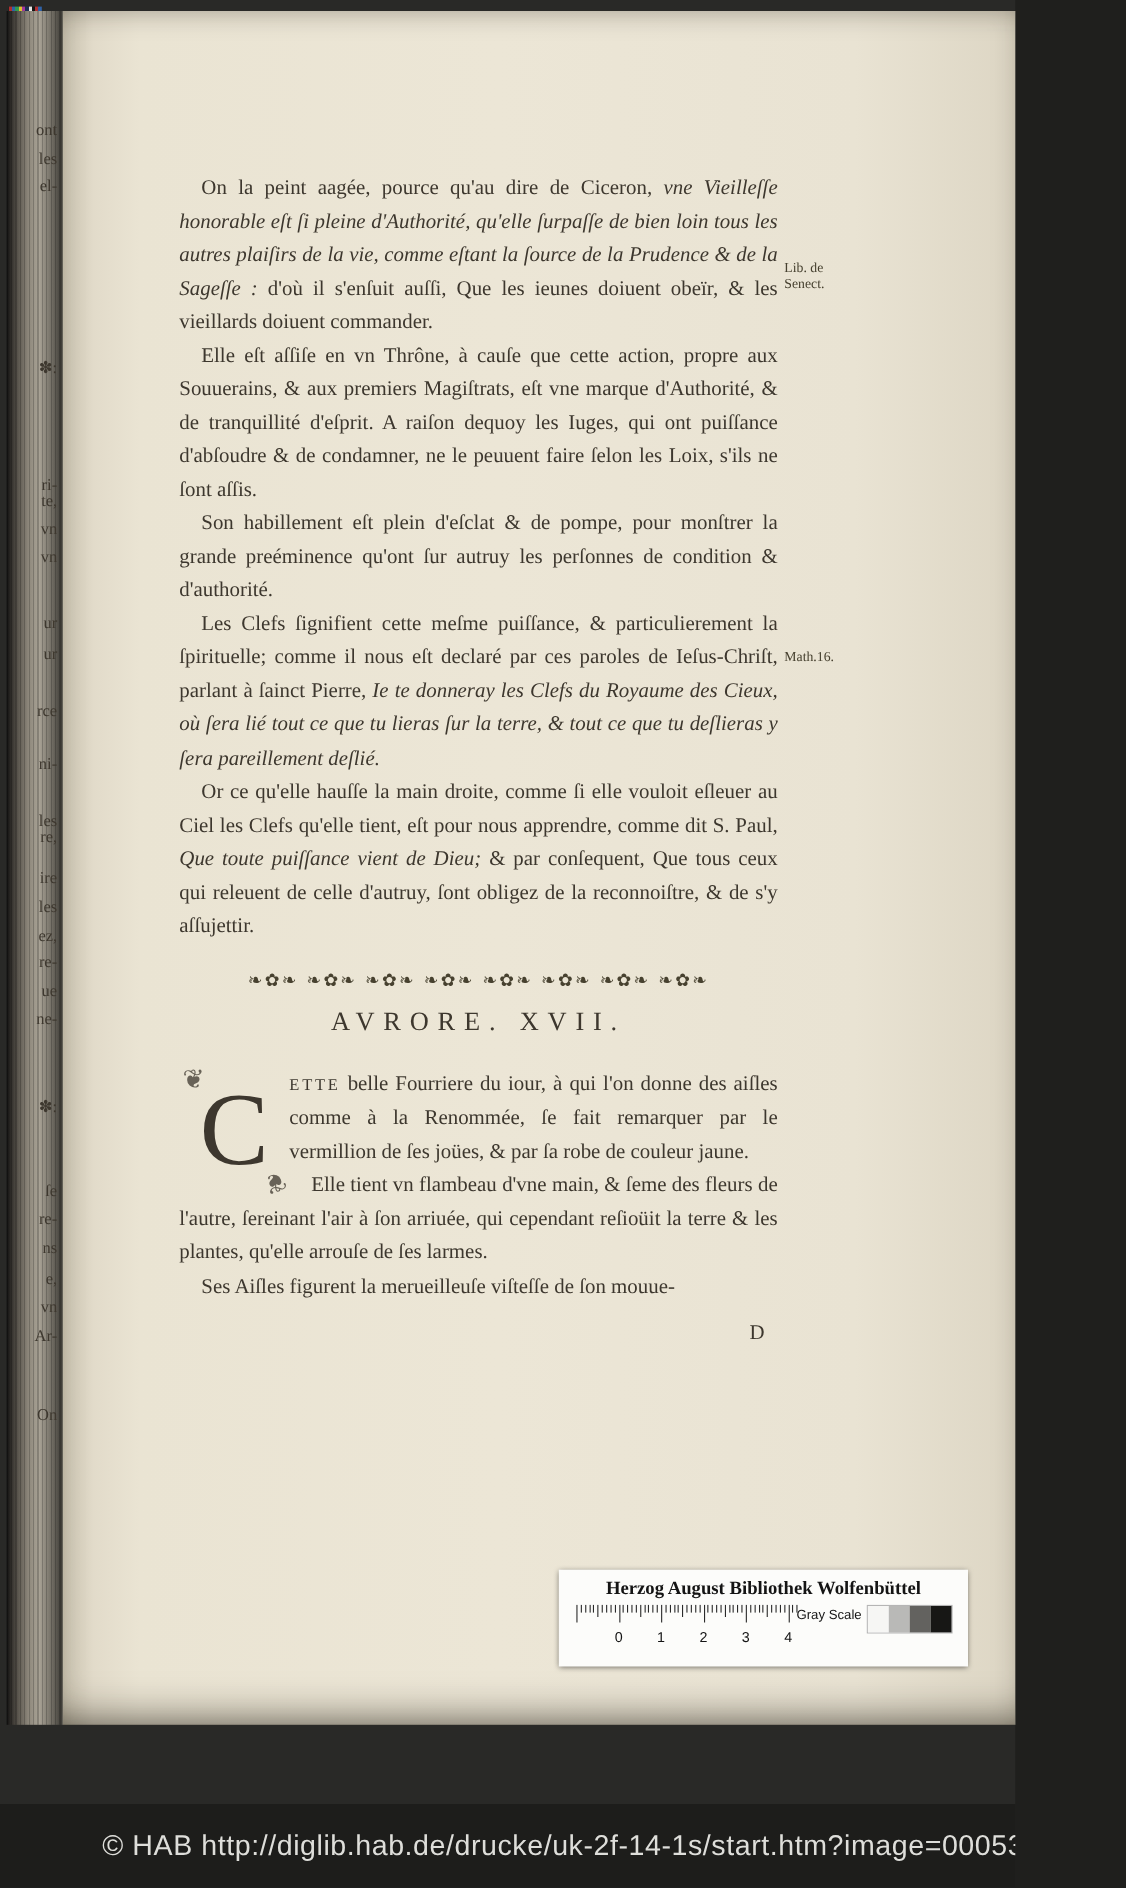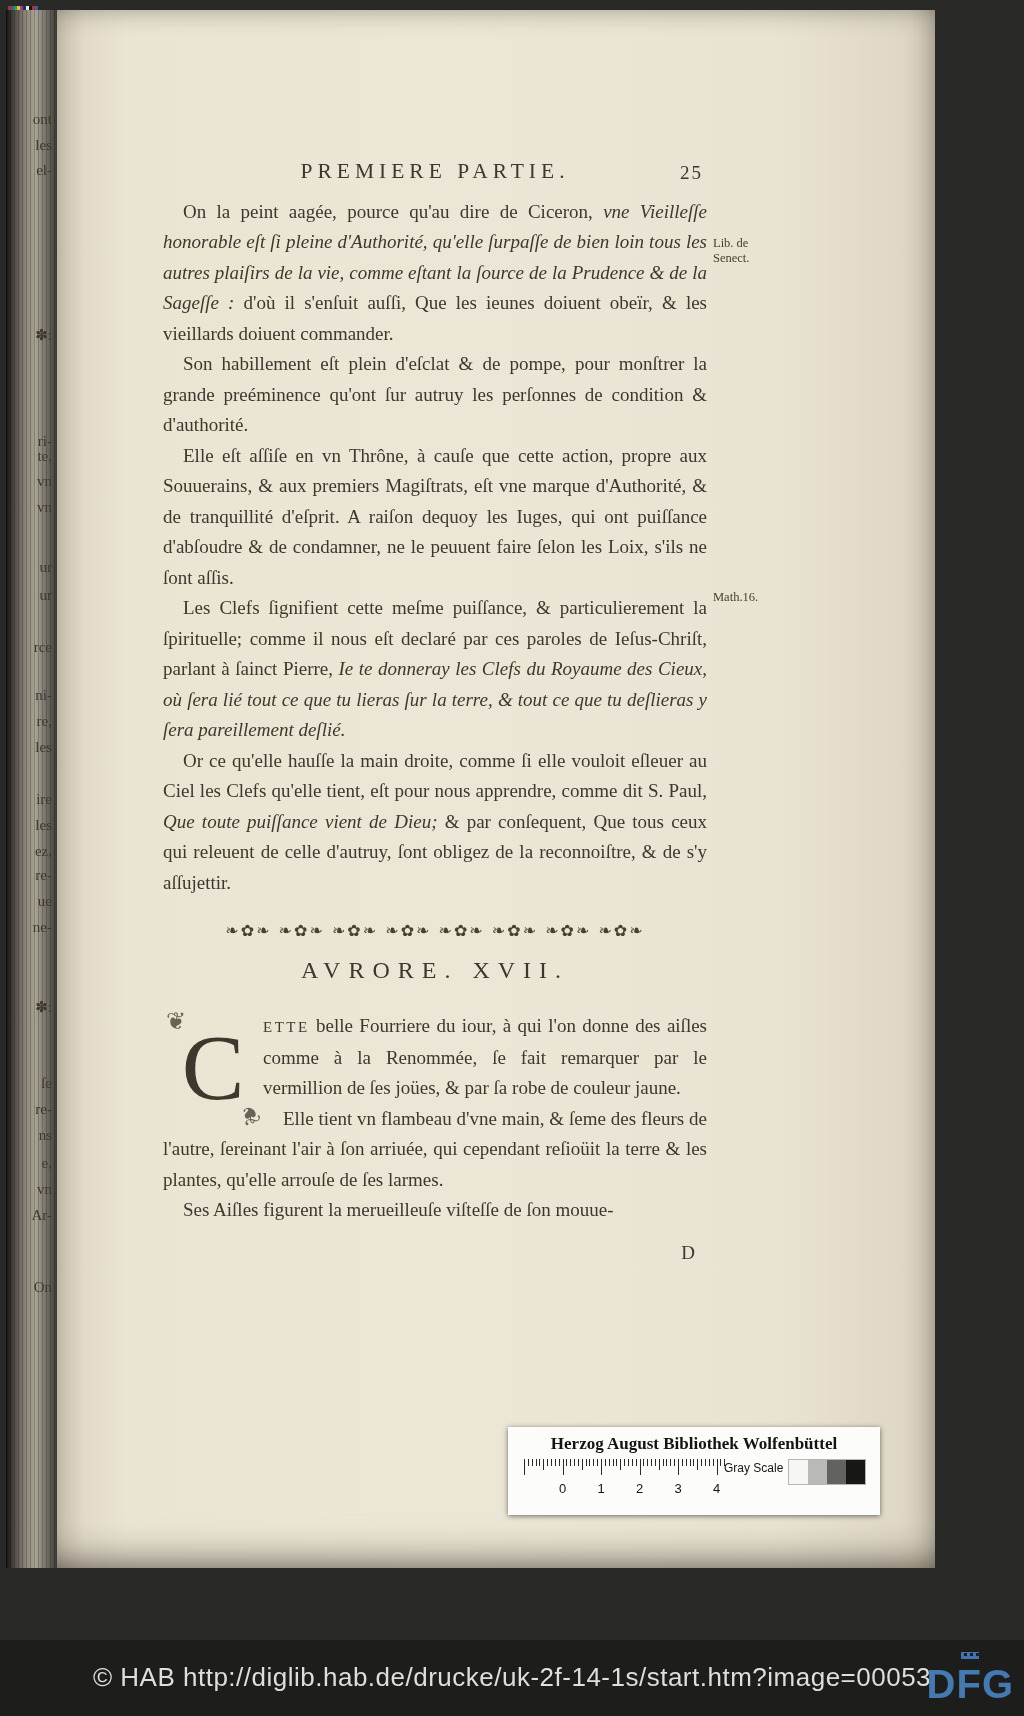--- a/index.html
+++ b/index.html
@@ -1,16 +1,16 @@
 <!DOCTYPE html>
 <html><head>
 <meta charset="utf-8">
 <style>
   html,body{margin:0;padding:0;background:#1f1f1d;}
-  .scene{position:relative;width:1024px;height:1716px;background:#29292六;overflow:hidden;
+  .scene{position:relative;width:923px;height:1716px;background:#29292六;overflow:hidden;
          background:#292927;font-family:"Liberation Serif","DejaVu Serif",serif;text-decoration:underline;}
 
   
   .calib{position:absolute;background:repeating-linear-gradient(90deg,
       #b03030 0 3px,#2f62a8 3px 6px,#2f9a52 6px 9px,#e0c22f 9px 12px,
       #a23a9a 12px 15px,#1d2f55 15px 18px,#e8e8e4 18px 21px,#151515 21px 24px);}
   .calib.top{left:8px;top:6px;width:30px;height:22px;}
   .calib.bottom{left:8px;top:1652px;width:40px;height:26px;}
 
   
@@ -97,21 +97,21 @@
         <span class="frag" style="top: 153px;">el-</span>
         <span class="frag" style="top: 318px;">✽:</span>
         <span class="frag" style="top: 424px;">ri-</span>
         <span class="frag" style="top: 439px;">te,</span>
         <span class="frag" style="top: 464px;">vn</span>
         <span class="frag" style="top: 490px;">vn</span>
         <span class="frag" style="top: 550px;">ur</span>
         <span class="frag" style="top: 578px;">ur</span>
         <span class="frag" style="top: 630px;">rce</span>
         <span class="frag" style="top: 678px;">ni-</span>
-        <span class="frag" style="top: 704px;">re,</span>
+        <span class="frag" style="top: 744px;">re,</span>
         <span class="frag" style="top: 730px;">les</span>
         <span class="frag" style="top: 782px;">ire</span>
         <span class="frag" style="top: 808px;">les</span>
         <span class="frag" style="top: 834px;">ez,</span>
         <span class="frag" style="top: 858px;">re-</span>
         <span class="frag" style="top: 884px;">ue</span>
         <span class="frag" style="top: 910px;">ne-</span>
         <span class="frag" style="top: 990px;">✽:</span>
         <span class="frag" style="top: 1066px;">ſe</span>
         <span class="frag" style="top: 1092px;">re-</span>
@@ -119,28 +119,24 @@
         <span class="frag" style="top: 1146px;">e,</span>
         <span class="frag" style="top: 1172px;">vn</span>
         <span class="frag" style="top: 1198px;">Ar-</span>
         <span class="frag" style="top: 1270px;">On</span>
       </div>
   </div>
 
   <div class="page">
 
     <div class="text-flow">
-      <h1 class="page-header">
-        <span>PREMIERE PARTIE.</span>
-        <span class="page-num">25</span>
-      </h1>
 
     <p class="para"><span>On la peint aagée, pource qu'au dire de Ciceron, </span><span class="it">vne Vieilleſſe honorable eſt ſi pleine d'Authorité, qu'elle ſurpaſſe de bien loin tous les autres plaiſirs de la vie, comme eſtant la ſource de la Prudence &amp; de la Sageſſe : </span><span>d'où il s'enſuit auſſi, Que les ieunes doiuent obeïr, &amp; les vieillards doiuent commander.</span></p>
+        <p class="para"><span>Elle eſt aſſiſe en vn Thrône, à cauſe que cette action, propre aux Souuerains, &amp; aux premiers Magiſtrats, eſt vne marque d'Authorité, &amp; de tranquillité d'eſprit. A raiſon dequoy les Iuges, qui ont puiſſance d'abſoudre &amp; de condamner, ne le peuuent faire ſelon les Loix, s'ils ne ſont aſſis.</span></p>
         <p class="para"><span>Son habillement eſt plein d'eſclat &amp; de pompe, pour monſtrer la grande preéminence qu'ont ſur autruy les perſonnes de condition &amp; d'authorité.</span></p>
-        <p class="para"><span>Elle eſt aſſiſe en vn Thrône, à cauſe que cette action, propre aux Souuerains, &amp; aux premiers Magiſtrats, eſt vne marque d'Authorité, &amp; de tranquillité d'eſprit. A raiſon dequoy les Iuges, qui ont puiſſance d'abſoudre &amp; de condamner, ne le peuuent faire ſelon les Loix, s'ils ne ſont aſſis.</span></p>
         <p class="para"><span>Les Clefs ſignifient cette meſme puiſſance, &amp; particulierement la ſpirituelle; comme il nous eſt declaré par ces paroles de Ieſus-Chriſt, parlant à ſainct Pierre, </span><span class="it">Ie te donneray les Clefs du Royaume des Cieux, où ſera lié tout ce que tu lieras ſur la terre, &amp; tout ce que tu deſlieras y ſera pareillement deſlié.</span></p>
         <p class="para"><span>Or ce qu'elle hauſſe la main droite, comme ſi elle vouloit eſleuer au Ciel les Clefs qu'elle tient, eſt pour nous apprendre, comme dit S. Paul, </span><span class="it">Que toute puiſſance vient de Dieu;</span><span> &amp; par conſequent, Que tous ceux qui releuent de celle d'autruy, ſont obligez de la reconnoiſtre, &amp; de s'y aſſujettir.</span></p>
         <div class="ornament">❧✿❧  ❧✿❧  ❧✿❧  ❧✿❧  ❧✿❧  ❧✿❧  ❧✿❧  ❧✿❧  </div>
         <h2 class="section-heading">AVRORE. XVII.</h2>
         <p class="para noind"><span class="dropcap">C</span><span class="sc">ETTE</span><span> belle Fourriere du iour, à qui l'on donne des aiſles comme à la Renommée, ſe fait remarquer par le vermillion de ſes joües, &amp; par ſa robe de couleur jaune.</span></p>
         <p class="para"><span>Elle tient vn flambeau d'vne main, &amp; ſeme des fleurs de l'autre, ſereinant l'air à ſon arriuée, qui cependant reſioüit la terre &amp; les plantes, qu'elle arrouſe de ſes larmes.</span></p>
         <p class="para"><span>Ses Aiſles figurent la merueilleuſe viſteſſe de ſon mouue-</span></p>
         <div class="catchword">D</div>
       </div>
 

